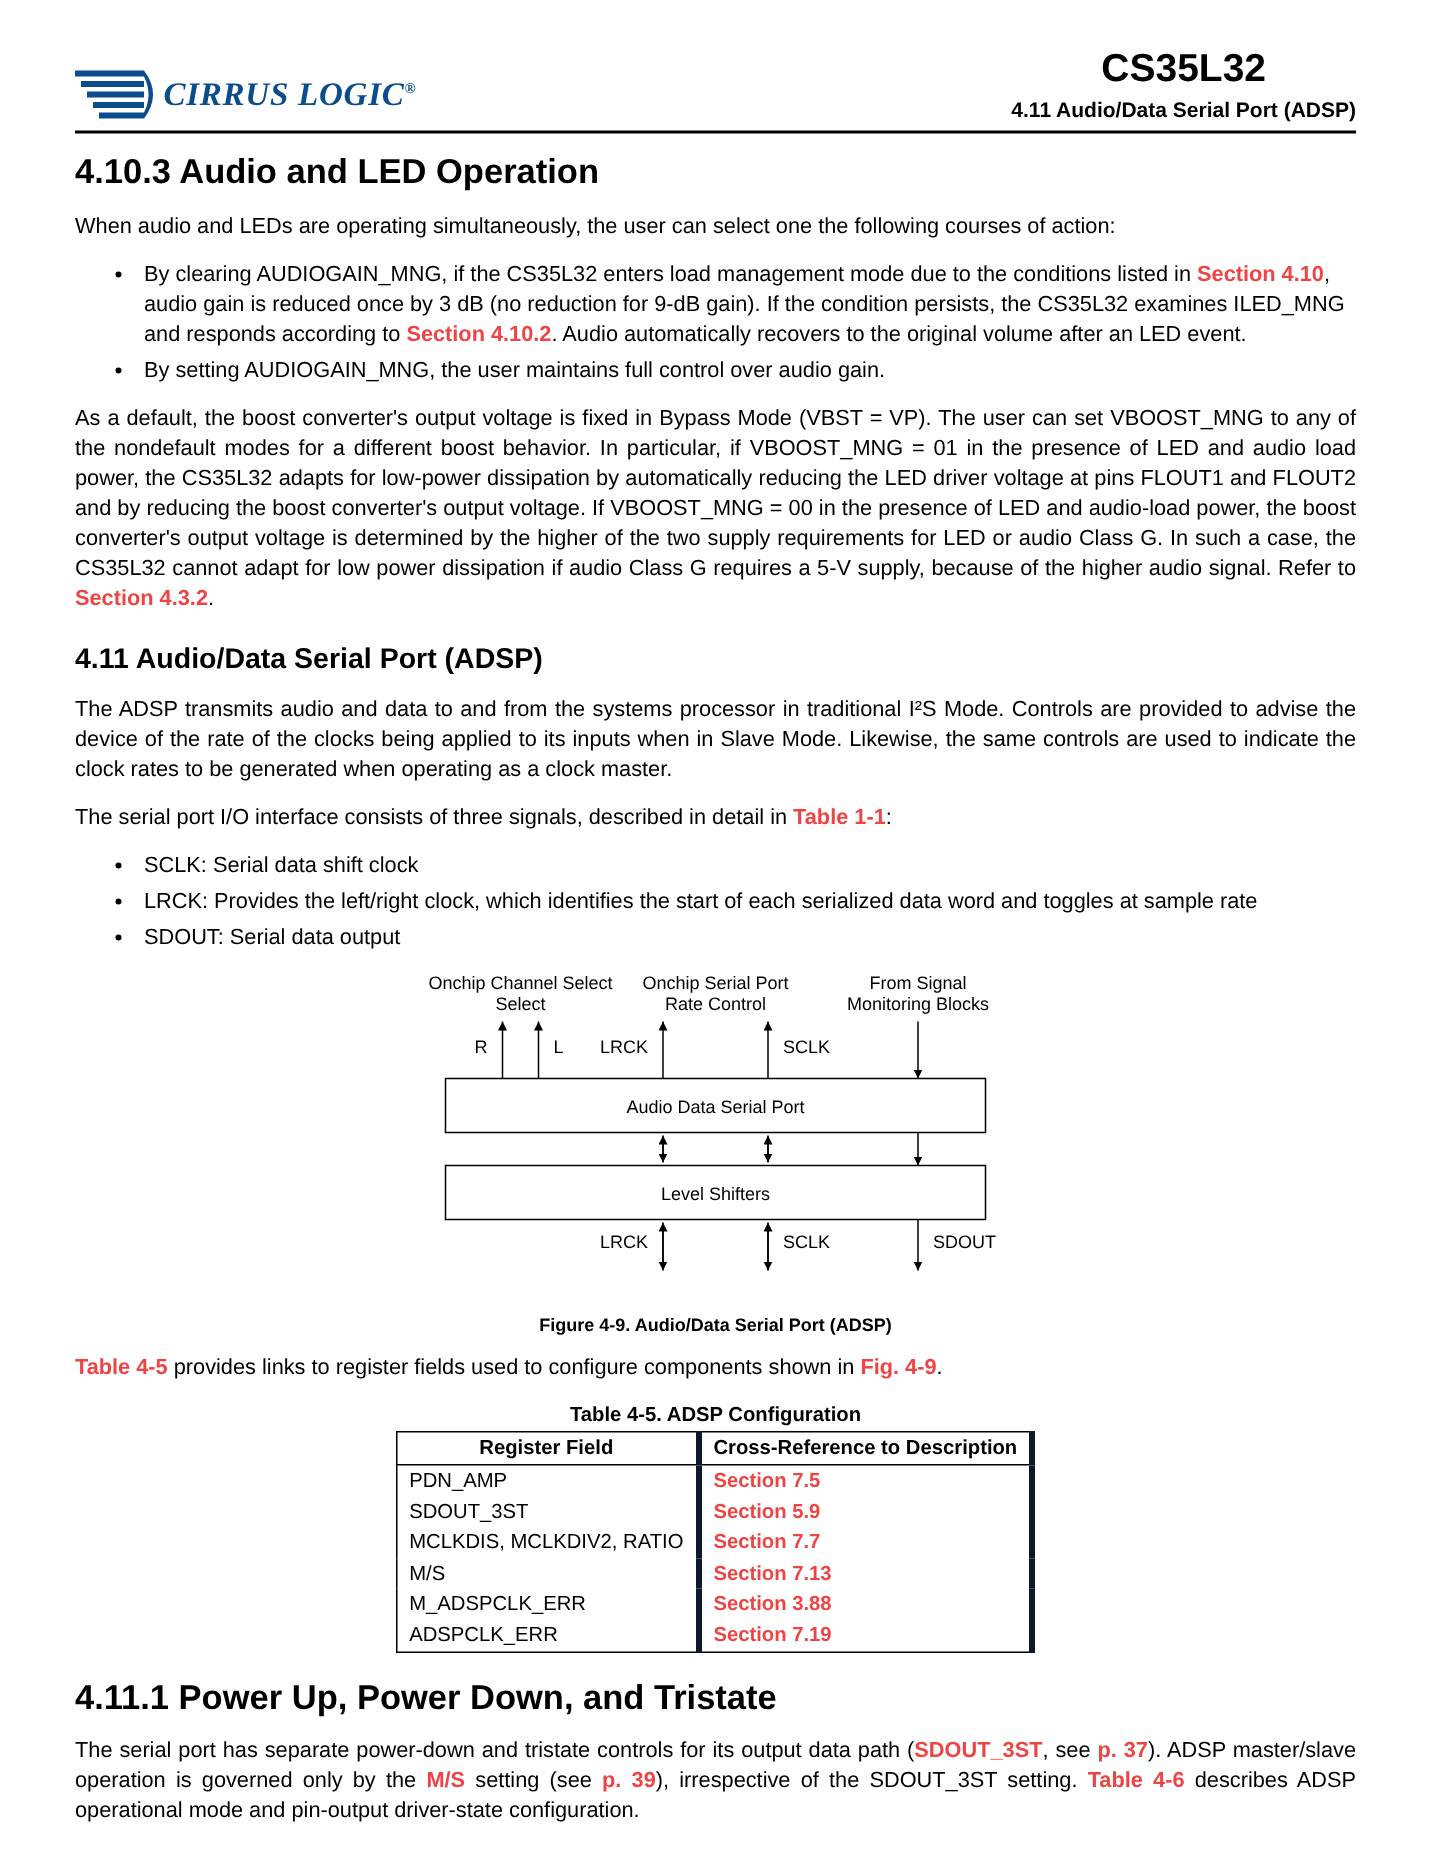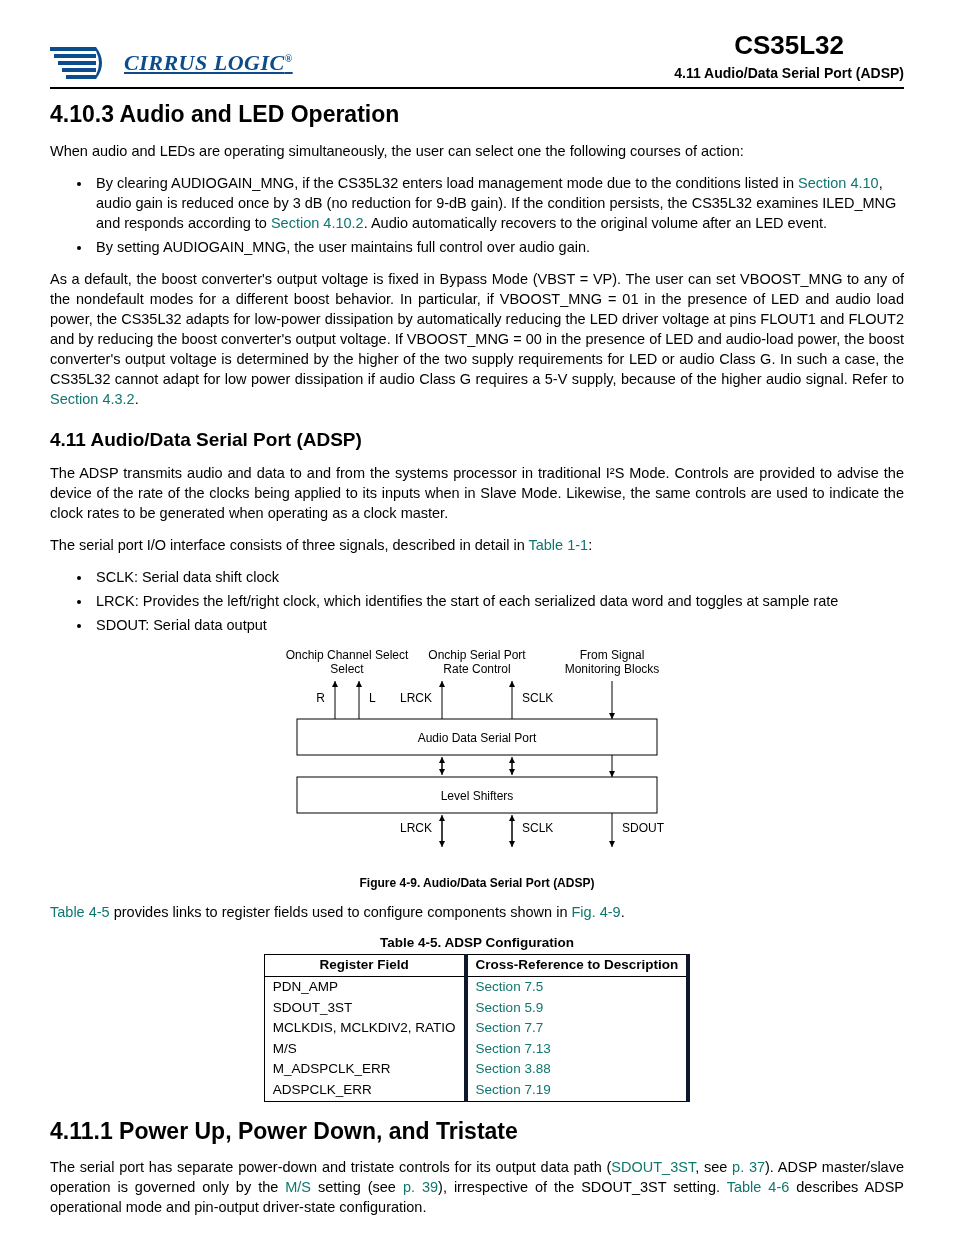--- a/index.html
+++ b/index.html
@@ -17,41 +17,40 @@
     display: flex;
     justify-content: space-between;
     align-items: flex-end;
     border-bottom: 2px solid #000;
     padding-bottom: 4px;
     margin-bottom: 10px;
   }
   .logo {
     display: flex;
     align-items: center;
-    gap: 16px;
+    gap: 1px;
     color: #0b4c8c;
-    text-decoration: underline;
   }
   .logo-text {
     font-family: "Times New Roman", serif;
     font-style: italic;
     font-weight: bold;
     font-size: 22px;
     letter-spacing: 0.5px;
   }
   .logo-reg { font-size: 10px; vertical-align: super; }
   .header-right { text-align: center; }
   .part-number { font-size: 26px; font-weight: bold; }
   .header-section-title { font-size: 14px; font-weight: bold; }
   h3.section-sub { font-size: 23px; font-weight: bold; margin: 4px 0 10px 0; }
   h2.section-main { font-size: 19px; font-weight: bold; margin: 18px 0 10px 0; }
   p { margin: 0 0 12px 0; text-align: justify; }
   ul { margin: 0 0 12px 42px; }
   ul li { margin-bottom: 4px; padding-left: 4px; }
-  .link { color: #0f766e; }
+  .link { color: #ef4444; font-weight: bold; }
   .fig-caption { text-align: center; font-weight: bold; font-size: 12px; margin: 8px 0 10px 0; }
   .table-caption { text-align: center; font-weight: bold; font-size: 13.5px; margin: 6px 0 2px 0; }
   .diagram-wrap { display: flex; justify-content: center; margin: 6px 0 2px 0; }
   table.cfg {
     border-collapse: collapse;
     margin: 0 auto 14px auto;
     font-size: 13.5px;
   }
   table.cfg th, table.cfg td {
     border-left: 1px solid #000;

